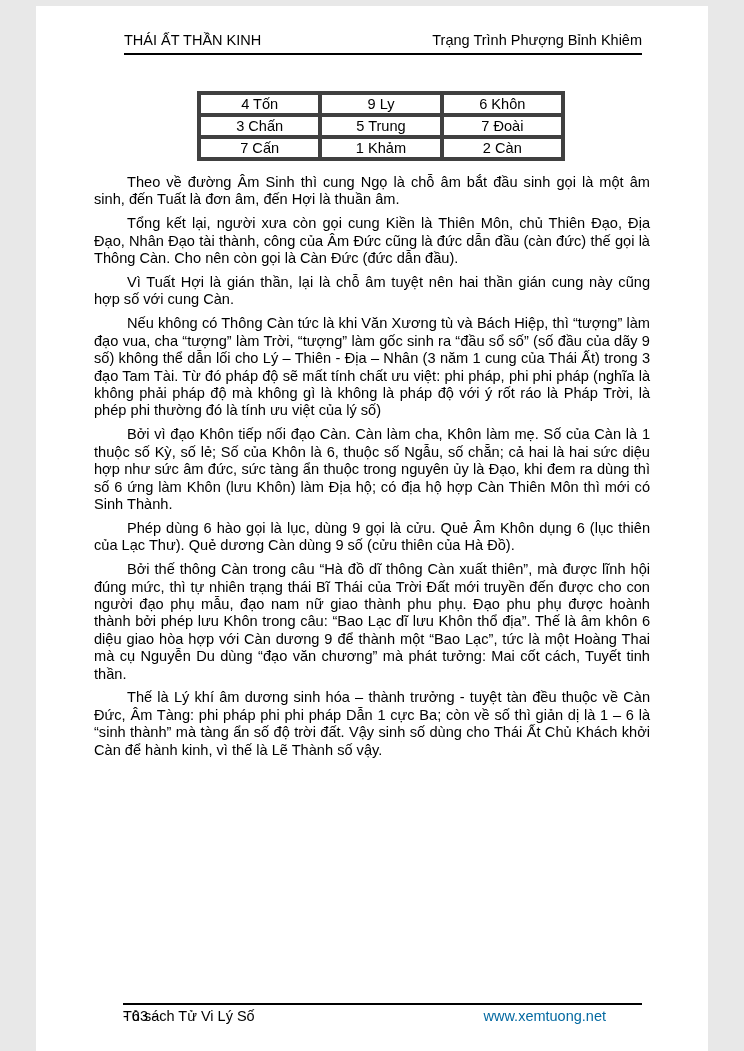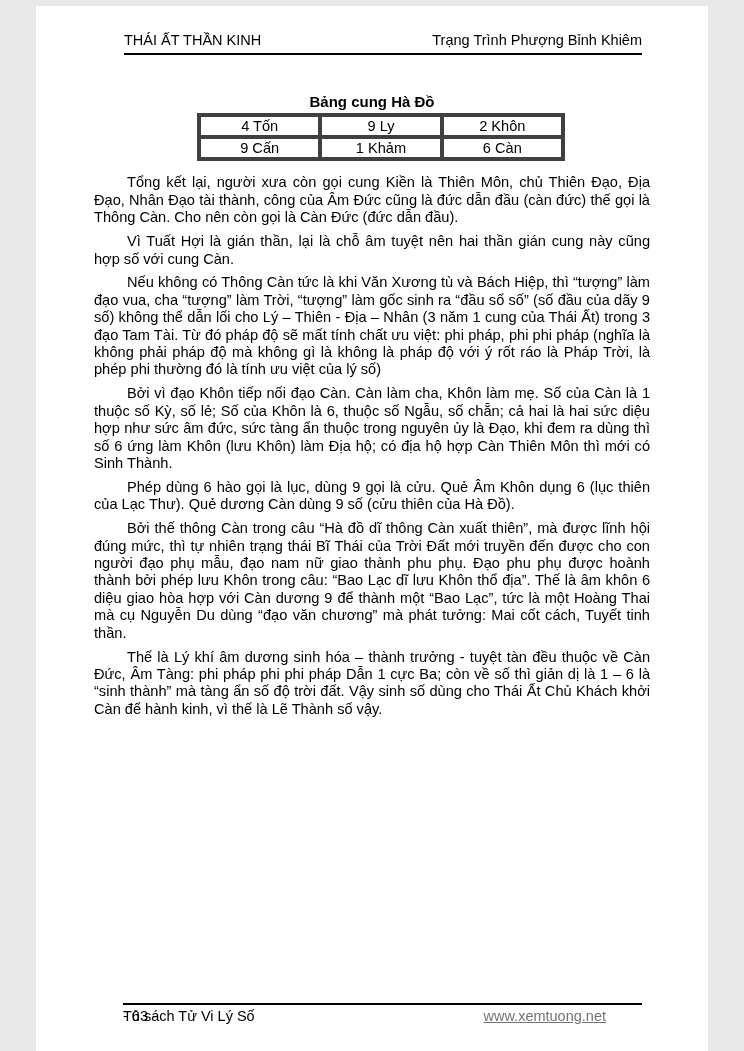--- a/index.html
+++ b/index.html
@@ -81,58 +81,62 @@
     font-size: 14.5px;
     line-height: 17px;
   }
   .footer .page-num {
     position: absolute;
     left: 0;
     right: 0;
     pointer-events: none;
   }
   .footer .site-link {
-    text-decoration: underline;
-    color: #737373;
+    color: #0369a1;
     margin-right: 36px;
     position: relative;
     z-index: 1;
     cursor: pointer;
   }
 </style>
 </head>
 <body>
 
 <div class="page">
 
   <div class="header">
     <span>THÁI ẤT THẦN KINH</span>
     <span>Trạng Trình Phượng Bỉnh Khiêm</span>
   </div>
 
   <div class="content">
 
 
-    <div class="table-title">Bảng cung Hà Đồ</div>
 
     <table class="ha-do">
       <tbody>
         <tr>
           <td>4 Tốn</td>
           <td>9 Ly</td>
-          <td>2 Khôn</td>
+          <td>6 Khôn</td>
         </tr>
         <tr>
-          <td>9 Cấn</td>
+          <td>3 Chấn</td>
+          <td>5 Trung</td>
+          <td>7 Đoài</td>
+        </tr>
+        <tr>
+          <td>7 Cấn</td>
           <td>1 Khảm</td>
-          <td>6 Càn</td>
+          <td>2 Càn</td>
         </tr>
       </tbody>
     </table>
 
+    <p>Theo về đường Âm Sinh thì cung Ngọ là chỗ âm bắt đầu sinh gọi là một âm sinh, đến Tuất là đơn âm, đến Hợi là thuần âm.</p>
     <p>Tổng kết lại, người xưa còn gọi cung Kiền là Thiên Môn, chủ Thiên Đạo, Địa Đạo, Nhân Đạo tài thành, công của Âm Đức cũng là đức dẫn đầu (càn đức) thế gọi là Thông Càn. Cho nên còn gọi là Càn Đức (đức dẫn đầu).</p>
     <p>Vì Tuất Hợi là gián thần, lại là chỗ âm tuyệt nên hai thần gián cung này cũng hợp số với cung Càn.</p>
     <p>Nếu không có Thông Càn tức là khi Văn Xương tù và Bách Hiệp, thì “tượng” làm đạo vua, cha “tượng” làm Trời, “tượng” làm gốc sinh ra “đầu sổ số” (số đầu của dãy 9 số) không thể dẫn lối cho Lý – Thiên - Địa – Nhân (3 năm 1 cung của Thái Ất) trong 3 đạo Tam Tài. Từ đó pháp độ sẽ mất tính chất ưu việt: phi pháp, phi phi pháp (nghĩa là không phải pháp độ mà không gì là không là pháp độ với ý rốt ráo là Pháp Trời, là phép phi thường đó là tính ưu việt của lý số)</p>
     <p>Bởi vì đạo Khôn tiếp nối đạo Càn. Càn làm cha, Khôn làm mẹ. Số của Càn là 1 thuộc số Kỳ, số lẻ; Số của Khôn là 6, thuộc số Ngẫu, số chẵn; cả hai là hai sức diệu hợp như sức âm đức, sức tàng ẩn thuộc trong nguyên ủy là Đạo, khi đem ra dùng thì số 6 ứng làm Khôn (lưu Khôn) làm Địa hộ; có địa hộ hợp Càn Thiên Môn thì mới có Sinh Thành.</p>
     <p>Phép dùng 6 hào gọi là lục, dùng 9 gọi là cửu. Quẻ Âm Khôn dụng 6 (lục thiên của Lạc Thư). Quẻ dương Càn dùng 9 số (cửu thiên của Hà Đồ).</p>
     <p>Bởi thế thông Càn trong câu “Hà đồ dĩ thông Càn xuất thiên”, mà được lĩnh hội đúng mức, thì tự nhiên trạng thái Bĩ Thái của Trời Đất mới truyền đến được cho con người đạo phụ mẫu, đạo nam nữ giao thành phu phụ. Đạo phu phụ được hoành thành bởi phép lưu Khôn trong câu: “Bao Lạc dĩ lưu Khôn thổ địa”. Thế là âm khôn 6 diệu giao hòa hợp với Càn dương 9 để thành một “Bao Lạc”, tức là một Hoàng Thai mà cụ Nguyễn Du dùng “đạo văn chương” mà phát tưởng: Mai cốt cách, Tuyết tinh thần.</p>
     <p>Thế là Lý khí âm dương sinh hóa – thành trưởng - tuyệt tàn đều thuộc về Càn Đức, Âm Tàng: phi pháp phi phi pháp Dẫn 1 cực Ba; còn về số thì giản dị là 1 – 6 là “sinh thành” mà tàng ẩn số độ trời đất. Vậy sinh số dùng cho Thái Ất Chủ Khách khởi Càn để hành kinh, vì thế là Lẽ Thành số vậy.</p>
 
   </div>
 

